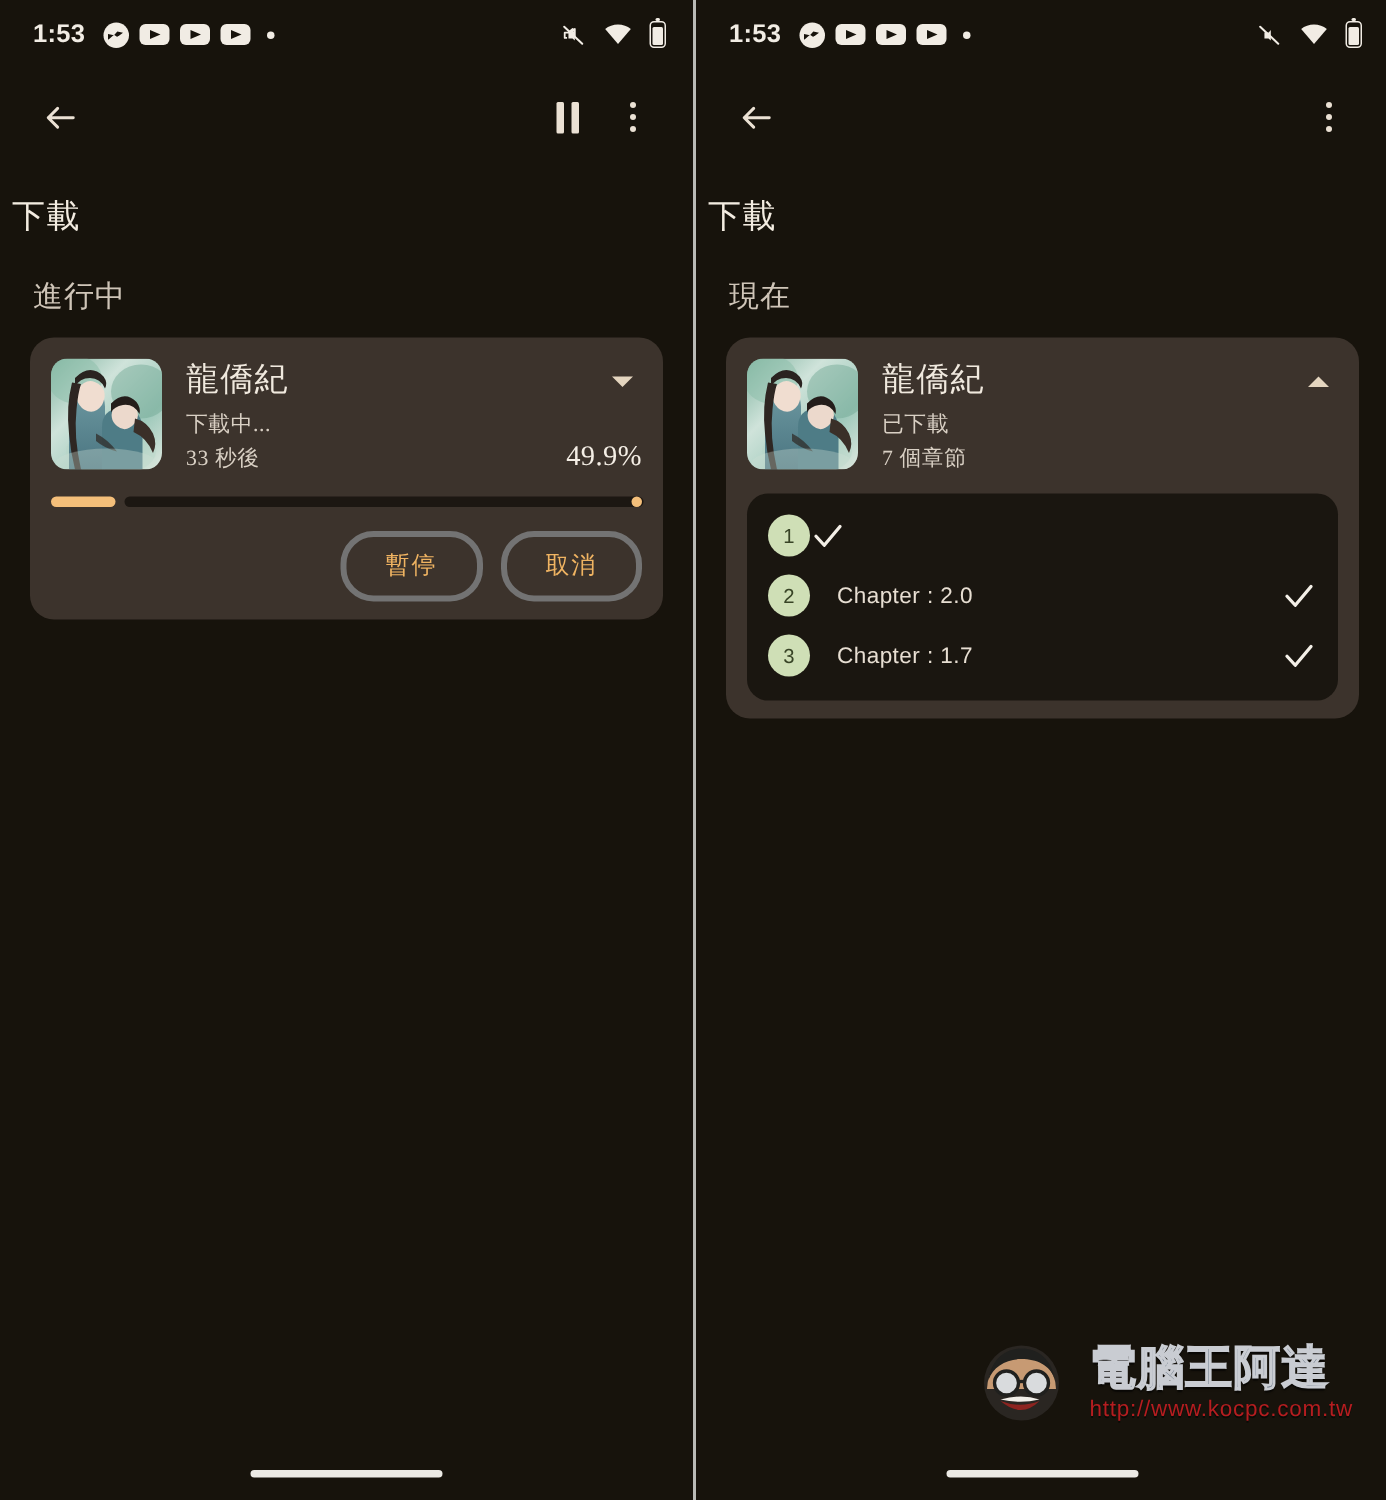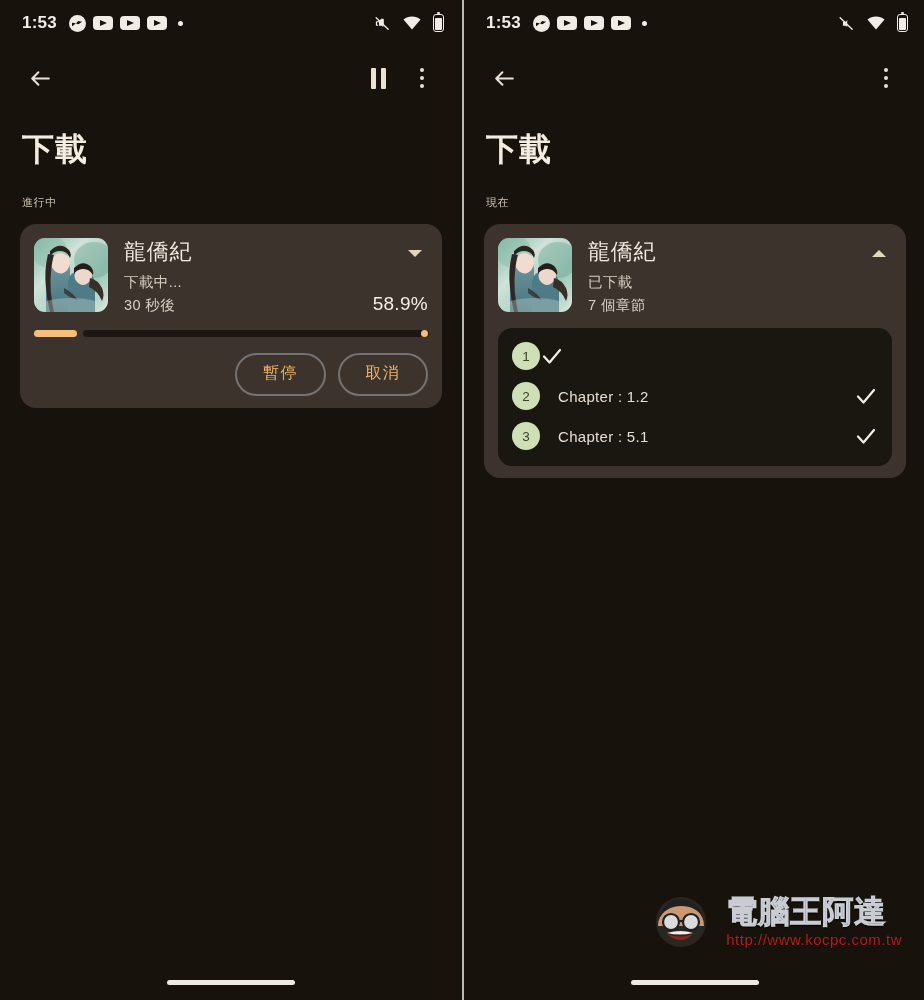--- a/index.html
+++ b/index.html
@@ -132,29 +132,29 @@
   .kebab-icon { display: flex; flex-direction: column; gap: 3.5px; align-items: center; }
   .kebab-icon i {
     width: 4.4px; height: 4.4px; border-radius: 50%;
     background: #ebe1d4;
     display: block;
   }
 
   
   .page-title {
     color: #f3ece1;
-    font-size: 32px;
+    font-size: 22px;
     line-height: 1.1;
-    padding: 22px 22px 0 22px;
-    font-weight: 700;
+    padding: 22px 22px 0 8px;
+    font-weight: 400;
     letter-spacing: 1px;
   }
   .section-label {
     color: #cfc5b8;
-    font-size: 11px;
+    font-size: 20px;
     padding: 28px 22px 0 22px;
     letter-spacing: .6px;
   }
 
   
   .card {
     margin: 14px 20px 0 20px;
     background: #3c332c;
     border-radius: 16px;
     padding: 14px 14px 12px 14px;
@@ -198,20 +198,21 @@
   .chev-up {
     width: 0; height: 0;
     border-left: 7.5px solid transparent;
     border-right: 7.5px solid transparent;
     border-bottom: 7.5px solid #e4d5bf;
   }
   .sub-row {
     display: flex;
     align-items: flex-end;
     margin-top: 5px;
+    font-family: Liberation Serif, serif;
   }
   .sub-lines { flex: 1; min-width: 0; }
   .item-sub {
     color: #d9d0c4;
     font-size: 14.5px;
     line-height: 1.55;
     letter-spacing: .4px;
   }
   .pct {
     color: #f4eee5;
@@ -248,29 +249,29 @@
   }
 
   
   .btn-row {
     display: flex;
     justify-content: flex-end;
     gap: 12px;
     margin-top: 14px;
   }
   .pill-btn {
-    border: 2px solid #737373;
+    border: 4px solid #737373;
     border-radius: 22px;
     color: #f0b462;
     font-size: 16px;
     letter-spacing: 1.2px;
     padding: 10px 26px;
     background: transparent;
     cursor: pointer;
-    font-family: Liberation Mono, monospace;
+    font-family: Liberation Serif, serif;
     line-height: 1.2;
   }
 
   
   .chapter-list {
     margin-top: 12px;
     background: #1a1610;
     border-radius: 14px;
     padding: 8px 14px 10px 14px;
   }
@@ -439,23 +440,23 @@
         <div class="card-info">
           <div class="title-row">
             <div class="item-title">龍僑紀</div>
             <div class="chev">
               <span class="chev-down"></span>
             </div>
           </div>
           <div class="sub-row">
             <div class="sub-lines">
               <div class="item-sub">下載中...</div>
-              <div class="item-sub">30 秒後</div>
+              <div class="item-sub">33 秒後</div>
             </div>
-            <div class="pct">58.9%</div>
+            <div class="pct">49.9%</div>
           </div>
         </div>
       </div>
 
       <div class="progress-wrap">
         <div class="progress-fill" style="width:11%"></div>
         <div class="progress-gap"></div>
         <div class="progress-track"></div>
         <div class="progress-dot"></div>
       </div>
@@ -568,30 +569,30 @@
         <div class="chapter-row">
           <div class="chip">1</div>
           <div class="check">
             <svg viewBox="0 0 24 24" width="24" height="24">
                 <path d="M4 12.5l5.5 6L20 6" fill="none" stroke="#f3efe7" stroke-width="2.2" stroke-linecap="round" stroke-linejoin="round"></path>
               </svg>
           </div>
         </div>
         <div class="chapter-row">
           <div class="chip">2</div>
-          <div class="chapter-name">Chapter : 1.2</div>
+          <div class="chapter-name">Chapter : 2.0</div>
           <div class="check">
             <svg viewBox="0 0 24 24" width="24" height="24">
                 <path d="M4 12.5l5.5 6L20 6" fill="none" stroke="#f3efe7" stroke-width="2.2" stroke-linecap="round" stroke-linejoin="round"></path>
               </svg>
           </div>
         </div>
         <div class="chapter-row">
           <div class="chip">3</div>
-          <div class="chapter-name">Chapter : 5.1</div>
+          <div class="chapter-name">Chapter : 1.7</div>
           <div class="check">
             <svg viewBox="0 0 24 24" width="24" height="24">
                 <path d="M4 12.5l5.5 6L20 6" fill="none" stroke="#f3efe7" stroke-width="2.2" stroke-linecap="round" stroke-linejoin="round"></path>
               </svg>
           </div>
         </div>
       </div>
     </div>
 
     <div class="watermark">

